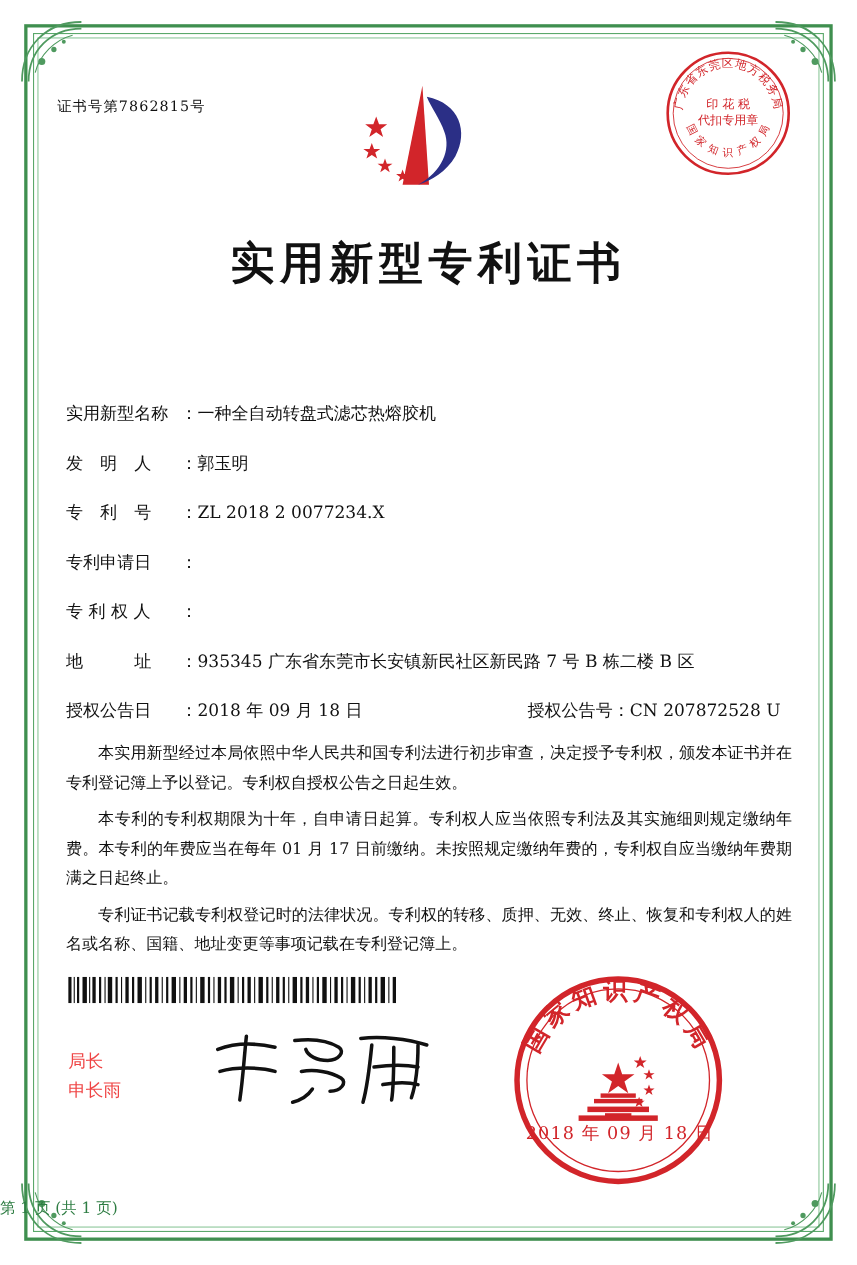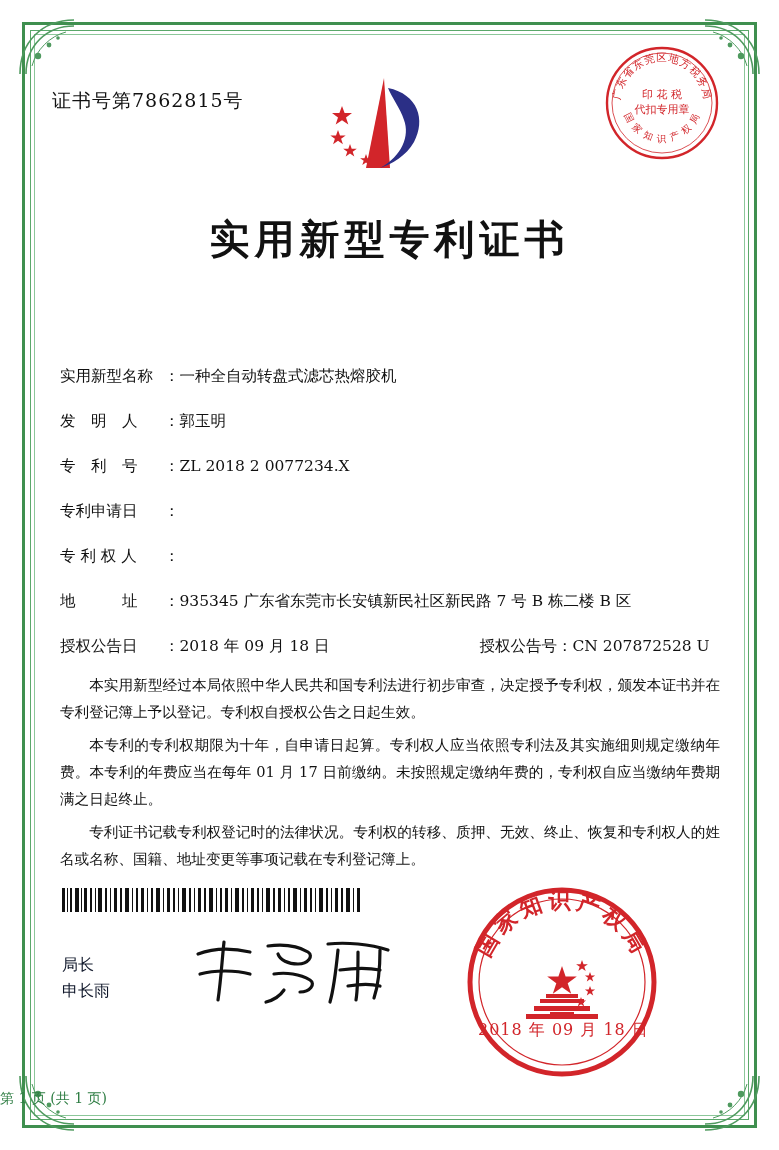--- a/index.html
+++ b/index.html
@@ -55,21 +55,21 @@
   .corner.tl { left: 16px;  top: 16px; }
   .corner.tr { right: 16px; top: 16px;  transform: scaleX(-1); }
   .corner.bl { left: 16px;  bottom: 16px; transform: scaleY(-1); }
   .corner.br { right: 16px; bottom: 16px; transform: scale(-1,-1); }
 
   
   .cert-no {
     position: absolute;
     left: 52px;
     top: 88px;
-    font-size: 19px;
+    font-size: 13px;
     letter-spacing: 1px;
     color: #111;
     font-family: "DejaVu Serif", "Liberation Serif", serif;
   }
   .logo {
     position: absolute;
     left: 318px;
     top: 72px;
     width: 120px;
     height: 110px;
@@ -165,21 +165,21 @@
   }
   .barcode svg { display:block; }
 
   
   .sig-label {
     position: absolute;
     left: 62px;
     top: 952px;
     font-size: 16px;
     line-height: 1.65;
-    color: #0f172a;
+    color: #ef4444;
     font-family: "DejaVu Serif", "Liberation Serif", serif;
   }
   .sig-hand {
     position: absolute;
     left: 188px;
     top: 930px;
     width: 220px;
     height: 80px;
   }
   .sig-hand svg { display:block; }

